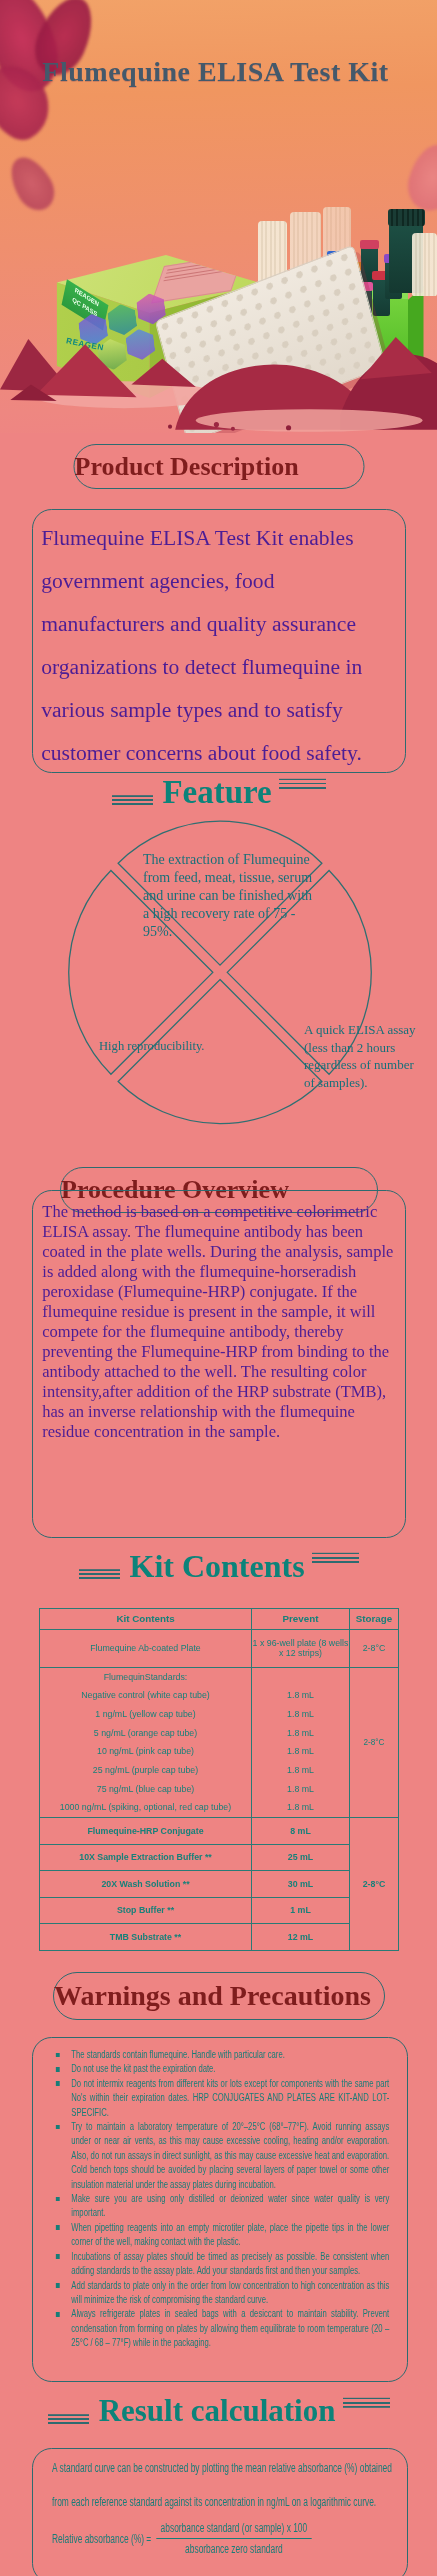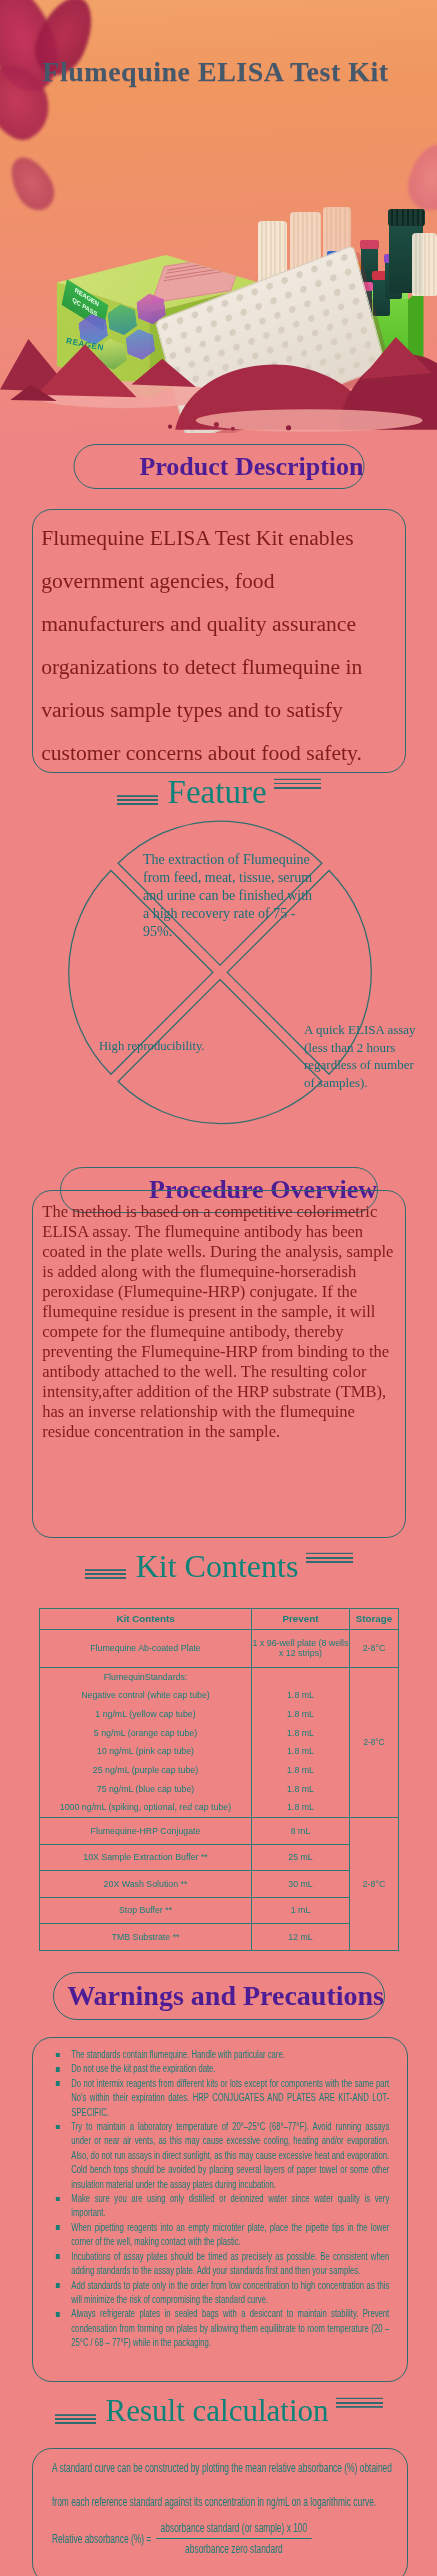--- a/index.html
+++ b/index.html
@@ -49,24 +49,24 @@
   .ribbed{background:repeating-linear-gradient(90deg,#f5ecd9 0 2.6px,#e6dcc6 2.6px 4.6px);opacity:.92;}
   .vial{position:absolute;width:16.5px;height:38px;background:linear-gradient(#1d4f45,#153b33);border-radius:2.1px;}
   .vial .cap{position:absolute;left:-1px;top:-7.2px;width:18.5px;height:9.3px;border-radius:2.1px;}
 
   .plate{left:164px;top:281px;width:211px;height:124px;transform:rotate(-21deg) skewX(-6deg);
          background:linear-gradient(#f0e9df,#e2d9cc);border-radius:6.2px;box-shadow:4.1px 7.2px 0 rgba(150,40,60,.25);
          background-image:radial-gradient(circle at 7.7px 7.7px,#d9cfc0 3.1px,rgba(0,0,0,0) 3.6px),linear-gradient(#f0e9df,#e2d9cc);
          background-size:16px 15px,100% 100%;border:1px solid #d8cec1;}
 
   
-  .lozenge{border:1.8px solid #2d6b70;border-radius:36px;color:#4c1d95;font-weight:bold;
-           display:flex;align-items:center;justify-content:flex-end;left:50%;transform:translateX(-50%);}
-  .bigbox{border:1.5px solid #2d6b70;border-radius:19.6px;left:32px;width:374px;color:#7f1d1d;}
-  .bighead{display:flex;align-items:center;justify-content:center;width:438px;left:0;color:#0c837a;font-weight:normal;}
+  .lozenge{border:1.8px solid #2d6b70;border-radius:36px;color:#7f1d1d;font-weight:bold;
+           display:flex;align-items:center;justify-content:flex-start;left:50%;transform:translateX(-50%);}
+  .bigbox{border:1.5px solid #2d6b70;border-radius:19.6px;left:32px;width:374px;color:#4c1d95;}
+  .bighead{display:flex;align-items:center;justify-content:center;width:438px;left:0;color:#0c837a;font-weight:bold;}
   .hlines{width:47px;height:10.3px;background:
           linear-gradient(#2d6b70 0 1.5px,rgba(0,0,0,0) 1.5px 4.1px,#2d6b70 4.1px 5.7px,rgba(0,0,0,0) 5.7px 8.2px,#2d6b70 8.2px 9.8px,rgba(0,0,0,0) 9.8px);}
   .hl-left{margin-right:9.3px;transform:translateY(8.2px);width:41px;}
   .hl-right{margin-left:7.2px;transform:translateY(-8.2px);}
   .serifbody{font-size:16.5px;line-height:20px;}
 
   
   .pd-lozenge{top:444px;height:43px;width:289px;font-size:26px;}
   .pd-box{top:509px;height:264px;font-size:21.6px;line-height:43px;padding:7.2px 8.2px 0 8.2px;box-sizing:border-box;}
   .feature-head{top:774px;font-size:33px;}
@@ -74,21 +74,21 @@
   .wedge-text{color:#17707a;font-size:14px;line-height:18px;}
   .po-lozenge{top:1136px;height:44px;width:316px;font-size:26px;margin-top:31px;}
   .po-box{top:1190px;height:348px;padding:11.3px 8.2px 0 9.3px;box-sizing:border-box;}
   .kc-head{top:1548px;font-size:32px;}
   .kit-table{left:39px;top:1608px;width:360px;border-collapse:collapse;table-layout:fixed;
              font-family:"Liberation Sans",sans-serif;color:#17817a;text-align:center;}
   .kit-table th,.kit-table td{border:1px solid #2a7a76;padding:0;}
   .kit-table th{font-size:9.8px;height:19.6px;}
   .tr-plate td{height:37px;font-size:8.8px;}
   .td-lines div{height:18.7px;line-height:18.7px;font-size:8.8px;}
-  .tr-reagent td{height:25.5px;font-size:8.8px;}
+  .tr-reagent td{height:25.5px;font-size:8.8px;font-weight:bold;}
   .wp-lozenge{top:1972px;height:46px;width:330px;font-size:28px;}
   .wp-box{top:2037px;height:343px;}
   .wp-list{left:52px;top:2048px;width:438px;transform:scaleX(.77);transform-origin:left top;
            font-family:"Liberation Sans",sans-serif;color:#177d78;font-size:10px;line-height:14.4px;
            list-style:none;margin:0;padding:0;text-align:justify;}
   .wp-list li{position:relative;padding-left:25px;}
   .wp-list li::before{content:"";position:absolute;left:5.2px;top:4.6px;width:4.6px;height:4.6px;background:#177d78;}
   .rc-head{top:2393px;font-size:31px;}
   .rc-box{top:2448px;height:133px;}
   .rc-line{white-space:nowrap;transform:scaleX(.7);transform-origin:left center;

